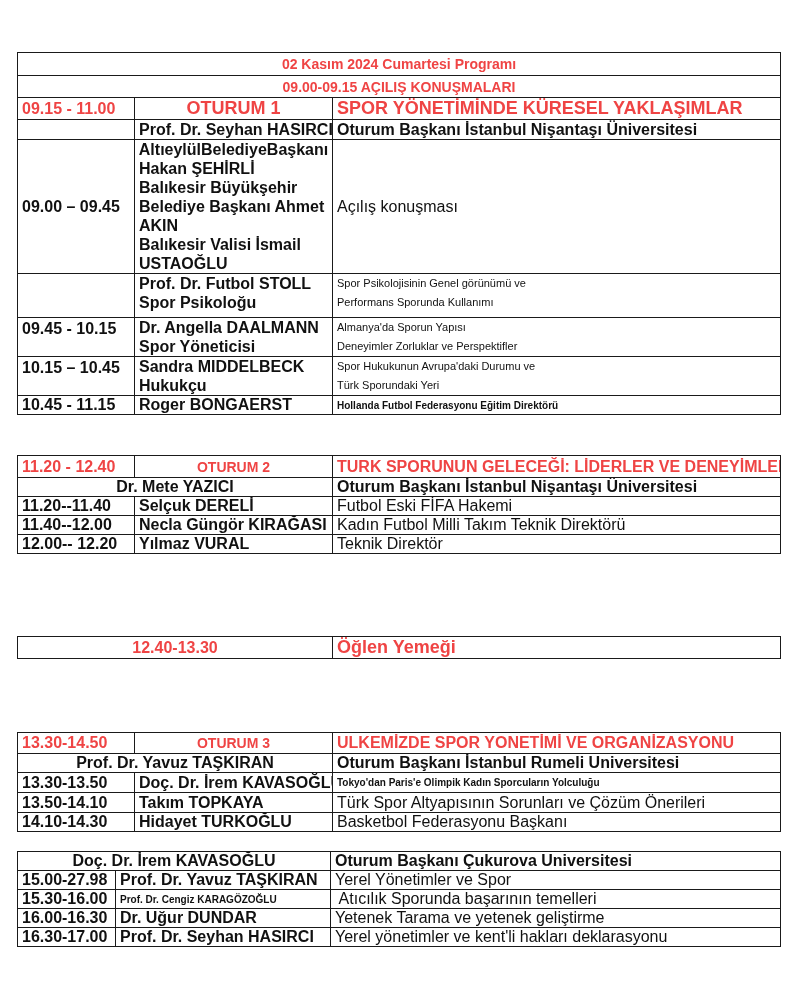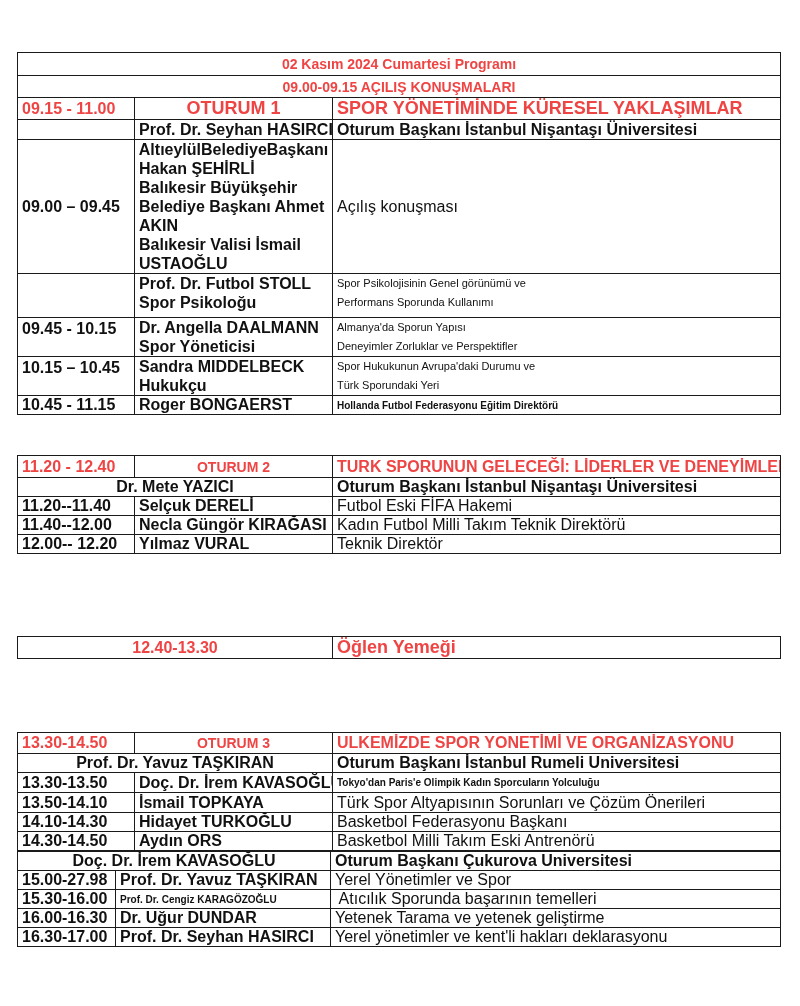--- a/index.html
+++ b/index.html
@@ -180,33 +180,28 @@
     <td colspan="2" class="c bold t12">Prof. Dr. Yavuz TAŞKIRAN</td>
     <td class="bold t12">Oturum Başkanı İstanbul Rumeli Universitesi</td>
   </tr>
   <tr style="height:20px">
     <td class="bold t12">13.30-13.50</td>
     <td class="bold t12">Doç. Dr. İrem KAVASOĞLU</td>
     <td class="t11">Tokyo'dan Paris'e Olimpik Kadın Sporcuların Yolculuğu</td>
   </tr>
   <tr style="height:20px">
     <td class="bold t12">13.50-14.10</td>
-    <td class="bold t12">İsmail TOPKAYA</td>
+    <td class="bold t12">Takım TOPKAYA</td>
     <td class="t12">Türk Spor Altyapısının Sorunları ve Çözüm Önerileri</td>
   </tr>
   <tr style="height:19px">
     <td class="bold t12">14.10-14.30</td>
     <td class="bold t12">Hidayet TURKOĞLU</td>
     <td class="t12">Basketbol Federasyonu Başkanı</td>
   </tr>
-  <tr style="height:18px">
-    <td class="bold t12">14.30-14.50</td>
-    <td class="bold t12">Aydın ORS</td>
-    <td class="t12">Basketbol Milli Takım Eski Antrenörü</td>
-  </tr>
 </tbody>
   </table>
 
 <table class="prog" style="left:17px; top:851px; width:763px;">
   <colgroup>
       <col style="width:98px">
       <col style="width:215px">
       <col style="width:450px">
     </colgroup>
   <tbody>

